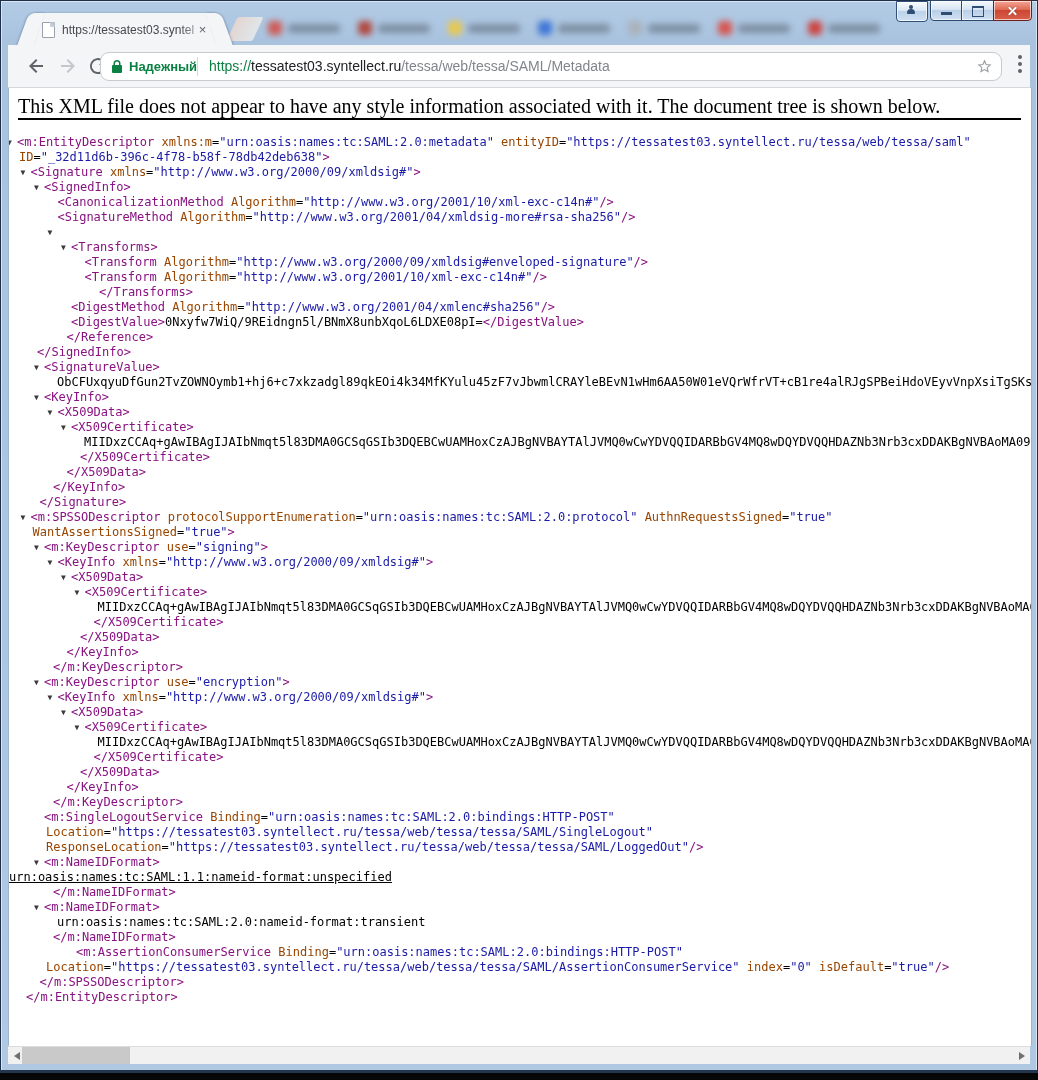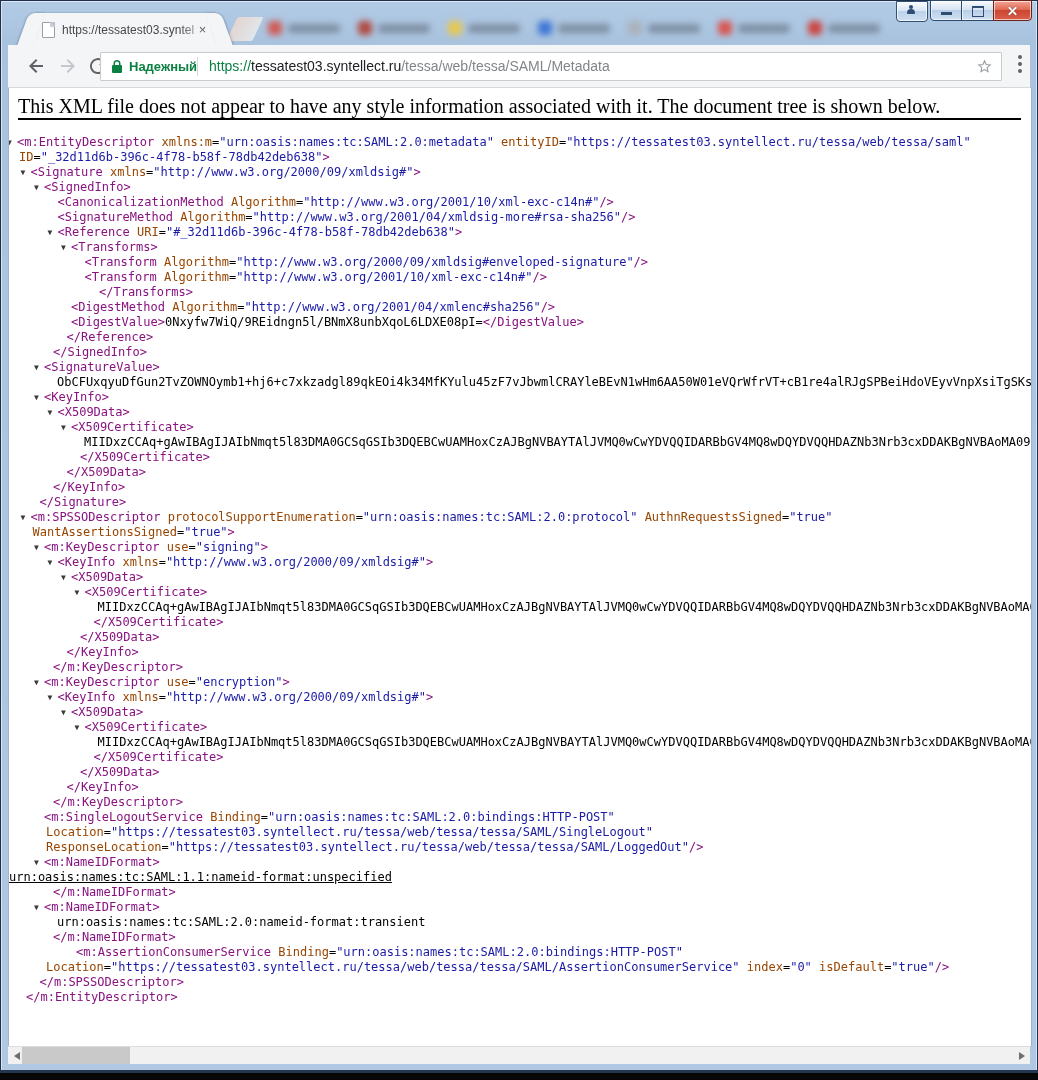--- a/index.html
+++ b/index.html
@@ -41,21 +41,21 @@
   .wbtn.max{left:31px;width:32px;}
   .wbtn.close{left:63px;width:37px;border-radius:0 0 4px 0;border-color:#6e2119;
         background:linear-gradient(#f5a596,#e06a55 45%,#cc4632 50%,#d8604a);}
   .glyph-min{position:absolute;left:10px;top:11px;width:11px;height:3px;background:#2f4d72;}
   .glyph-max{position:absolute;left:10px;top:5px;width:10px;height:8px;border:1px solid #2f4d72;border-top-width:2px;}
   .glyph-x1,.glyph-x2{position:absolute;left:13px;top:8.5px;width:11px;height:2px;background:#fff;border-radius:1px;box-shadow:0 0 1px rgba(60,0,0,.8);}
   .glyph-x1{transform:rotate(45deg);} .glyph-x2{transform:rotate(-45deg);}
   
   .toolbar{position:absolute;left:8px;top:45px;width:1022px;height:42px;background:#f4f5f6;border-bottom:1px solid #d6d9db;}
   .navic{position:absolute;top:9px;width:24px;height:24px;}
-  .omnibox{position:absolute;left:92px;top:7px;width:900px;height:27px;background:#fff;border:1px solid #c8cacc;border-radius:1px;}
+  .omnibox{position:absolute;left:92px;top:7px;width:900px;height:27px;background:#fff;border:1px solid #c8cacc;border-radius:9px;}
   .secure{position:absolute;left:10px;top:5px;height:17px;font-size:13px;font-weight:bold;line-height:17px;}
   .secure-label{position:absolute;left:18px;top:0;white-space:nowrap;}
   .omnisep{position:absolute;left:96px;top:4px;width:1px;height:19px;background:#d5d7d9;}
   .url{position:absolute;left:108px;top:5px;font-size:14px;line-height:17px;white-space:nowrap;}
   .url .host{color:#202124;} .url .path{color:#80868b;}
   .star{position:absolute;right:8px;top:5px;width:17px;height:17px;}
   .menu-dots{position:absolute;left:1010px;top:10px;width:4px;height:20px;}
   .menu-dots i{position:absolute;left:0;width:4px;height:4px;border-radius:50%;background:#5f6368;}
   
   .content{position:absolute;left:8px;top:88px;width:1022px;height:958px;background:#fff;overflow:hidden;
@@ -174,29 +174,29 @@
   <div class="content">
     <div class="notice">This XML file does not appear to have any style information associated with it. The document tree is shown below.</div>
     <div class="rule"></div>
     <div class="tree" id="tree">
         <div class="xline" style="padding-left: 8px;"><span class="arr" style="left: -2px;">▼</span><span><span class="tg">&lt;m:EntityDescriptor</span> <span class="an">xmlns:m</span>=<span class="av">"urn:oasis:names:tc:SAML:2.0:metadata"</span> <span class="an">entityID</span>=<span class="av">"https://tessatest03.syntellect.ru/tessa/web/tessa/saml"</span></span></div>
         <div class="xline" style="padding-left: 10px;"><span><span class="an">ID</span>=<span class="av">"_32d11d6b-396c-4f78-b58f-78db42deb638"</span><span class="tg">&gt;</span></span></div>
         <div class="xline" style="padding-left: 21.5px;"><span class="arr" style="left: 11.5px;">▼</span><span><span class="tg">&lt;Signature</span> <span class="an">xmlns</span>=<span class="av">"http://www.w3.org/2000/09/xmldsig#"</span><span class="tg">&gt;</span></span></div>
         <div class="xline" style="padding-left: 35px;"><span class="arr" style="left: 25px;">▼</span><span><span class="tg">&lt;SignedInfo</span><span class="tg">&gt;</span></span></div>
         <div class="xline" style="padding-left: 48.5px;"><span><span class="tg">&lt;CanonicalizationMethod</span> <span class="an">Algorithm</span>=<span class="av">"http://www.w3.org/2001/10/xml-exc-c14n#"</span><span class="tg">/&gt;</span></span></div>
         <div class="xline" style="padding-left: 48.5px;"><span><span class="tg">&lt;SignatureMethod</span> <span class="an">Algorithm</span>=<span class="av">"http://www.w3.org/2001/04/xmldsig-more#rsa-sha256"</span><span class="tg">/&gt;</span></span></div>
-        <div class="xline" style="padding-left: 48.5px;"><span class="arr" style="left: 38.5px;">▼</span><span><span class="tg">&lt;Reference</span> <span class="an">URI</span>=<span class="av">"#_32d11d6b-396c-4f78-b58f-78db42deb638"</span><span class="tg">&gt;</span></span></div>
+        <div class="xline" style="padding-left: 48.5px;"><span class="arr" style="left: 38.5px;">▼</span></div>
         <div class="xline" style="padding-left: 62px;"><span class="arr" style="left: 52px;">▼</span><span><span class="tg">&lt;Transforms</span><span class="tg">&gt;</span></span></div>
         <div class="xline" style="padding-left: 75.5px;"><span><span class="tg">&lt;Transform</span> <span class="an">Algorithm</span>=<span class="av">"http://www.w3.org/2000/09/xmldsig#enveloped-signature"</span><span class="tg">/&gt;</span></span></div>
         <div class="xline" style="padding-left: 75.5px;"><span><span class="tg">&lt;Transform</span> <span class="an">Algorithm</span>=<span class="av">"http://www.w3.org/2001/10/xml-exc-c14n#"</span><span class="tg">/&gt;</span></span></div>
         <div class="xline" style="padding-left: 90px;"><span><span class="tg">&lt;/Transforms</span><span class="tg">&gt;</span></span></div>
         <div class="xline" style="padding-left: 62px;"><span><span class="tg">&lt;DigestMethod</span> <span class="an">Algorithm</span>=<span class="av">"http://www.w3.org/2001/04/xmlenc#sha256"</span><span class="tg">/&gt;</span></span></div>
         <div class="xline" style="padding-left: 62px;"><span><span class="tg">&lt;DigestValue</span><span class="tg">&gt;</span>0Nxyfw7WiQ/9REidngn5l/BNmX8unbXqoL6LDXE08pI=<span class="tg">&lt;/DigestValue</span><span class="tg">&gt;</span></span></div>
         <div class="xline" style="padding-left: 57.5px;"><span><span class="tg">&lt;/Reference</span><span class="tg">&gt;</span></span></div>
-        <div class="xline" style="padding-left: 44px;"><span><span class="tg">&lt;/SignedInfo</span><span class="tg">&gt;</span></span></div>
+        <div class="xline" style="padding-left: 28px;"><span><span class="tg">&lt;/SignedInfo</span><span class="tg">&gt;</span></span></div>
         <div class="xline" style="padding-left: 35px;"><span class="arr" style="left: 25px;">▼</span><span><span class="tg">&lt;SignatureValue</span><span class="tg">&gt;</span></span></div>
         <div class="xline" style="padding-left: 48px;"><span>ObCFUxqyuDfGun2TvZOWNOymb1+hj6+c7xkzadgl89qkEOi4k34MfKYulu45zF7vJbwmlCRAYleBEvN1wHm6AA50W01eVQrWfrVT+cB1re4alRJgSPBeiHdoVEyvVnpXsiTgSKs</span></div>
         <div class="xline" style="padding-left: 35px;"><span class="arr" style="left: 25px;">▼</span><span><span class="tg">&lt;KeyInfo</span><span class="tg">&gt;</span></span></div>
         <div class="xline" style="padding-left: 48.5px;"><span class="arr" style="left: 38.5px;">▼</span><span><span class="tg">&lt;X509Data</span><span class="tg">&gt;</span></span></div>
         <div class="xline" style="padding-left: 62px;"><span class="arr" style="left: 52px;">▼</span><span><span class="tg">&lt;X509Certificate</span><span class="tg">&gt;</span></span></div>
         <div class="xline" style="padding-left: 75px;"><span>MIIDxzCCAq+gAwIBAgIJAIbNmqt5l83DMA0GCSqGSIb3DQEBCwUAMHoxCzAJBgNVBAYTAlJVMQ0wCwYDVQQIDARBbGV4MQ8wDQYDVQQHDAZNb3Nrb3cxDDAKBgNVBAoMA09</span></div>
         <div class="xline" style="padding-left: 71px;"><span><span class="tg">&lt;/X509Certificate</span><span class="tg">&gt;</span></span></div>
         <div class="xline" style="padding-left: 57.5px;"><span><span class="tg">&lt;/X509Data</span><span class="tg">&gt;</span></span></div>
         <div class="xline" style="padding-left: 44px;"><span><span class="tg">&lt;/KeyInfo</span><span class="tg">&gt;</span></span></div>
         <div class="xline" style="padding-left: 30.5px;"><span><span class="tg">&lt;/Signature</span><span class="tg">&gt;</span></span></div>

